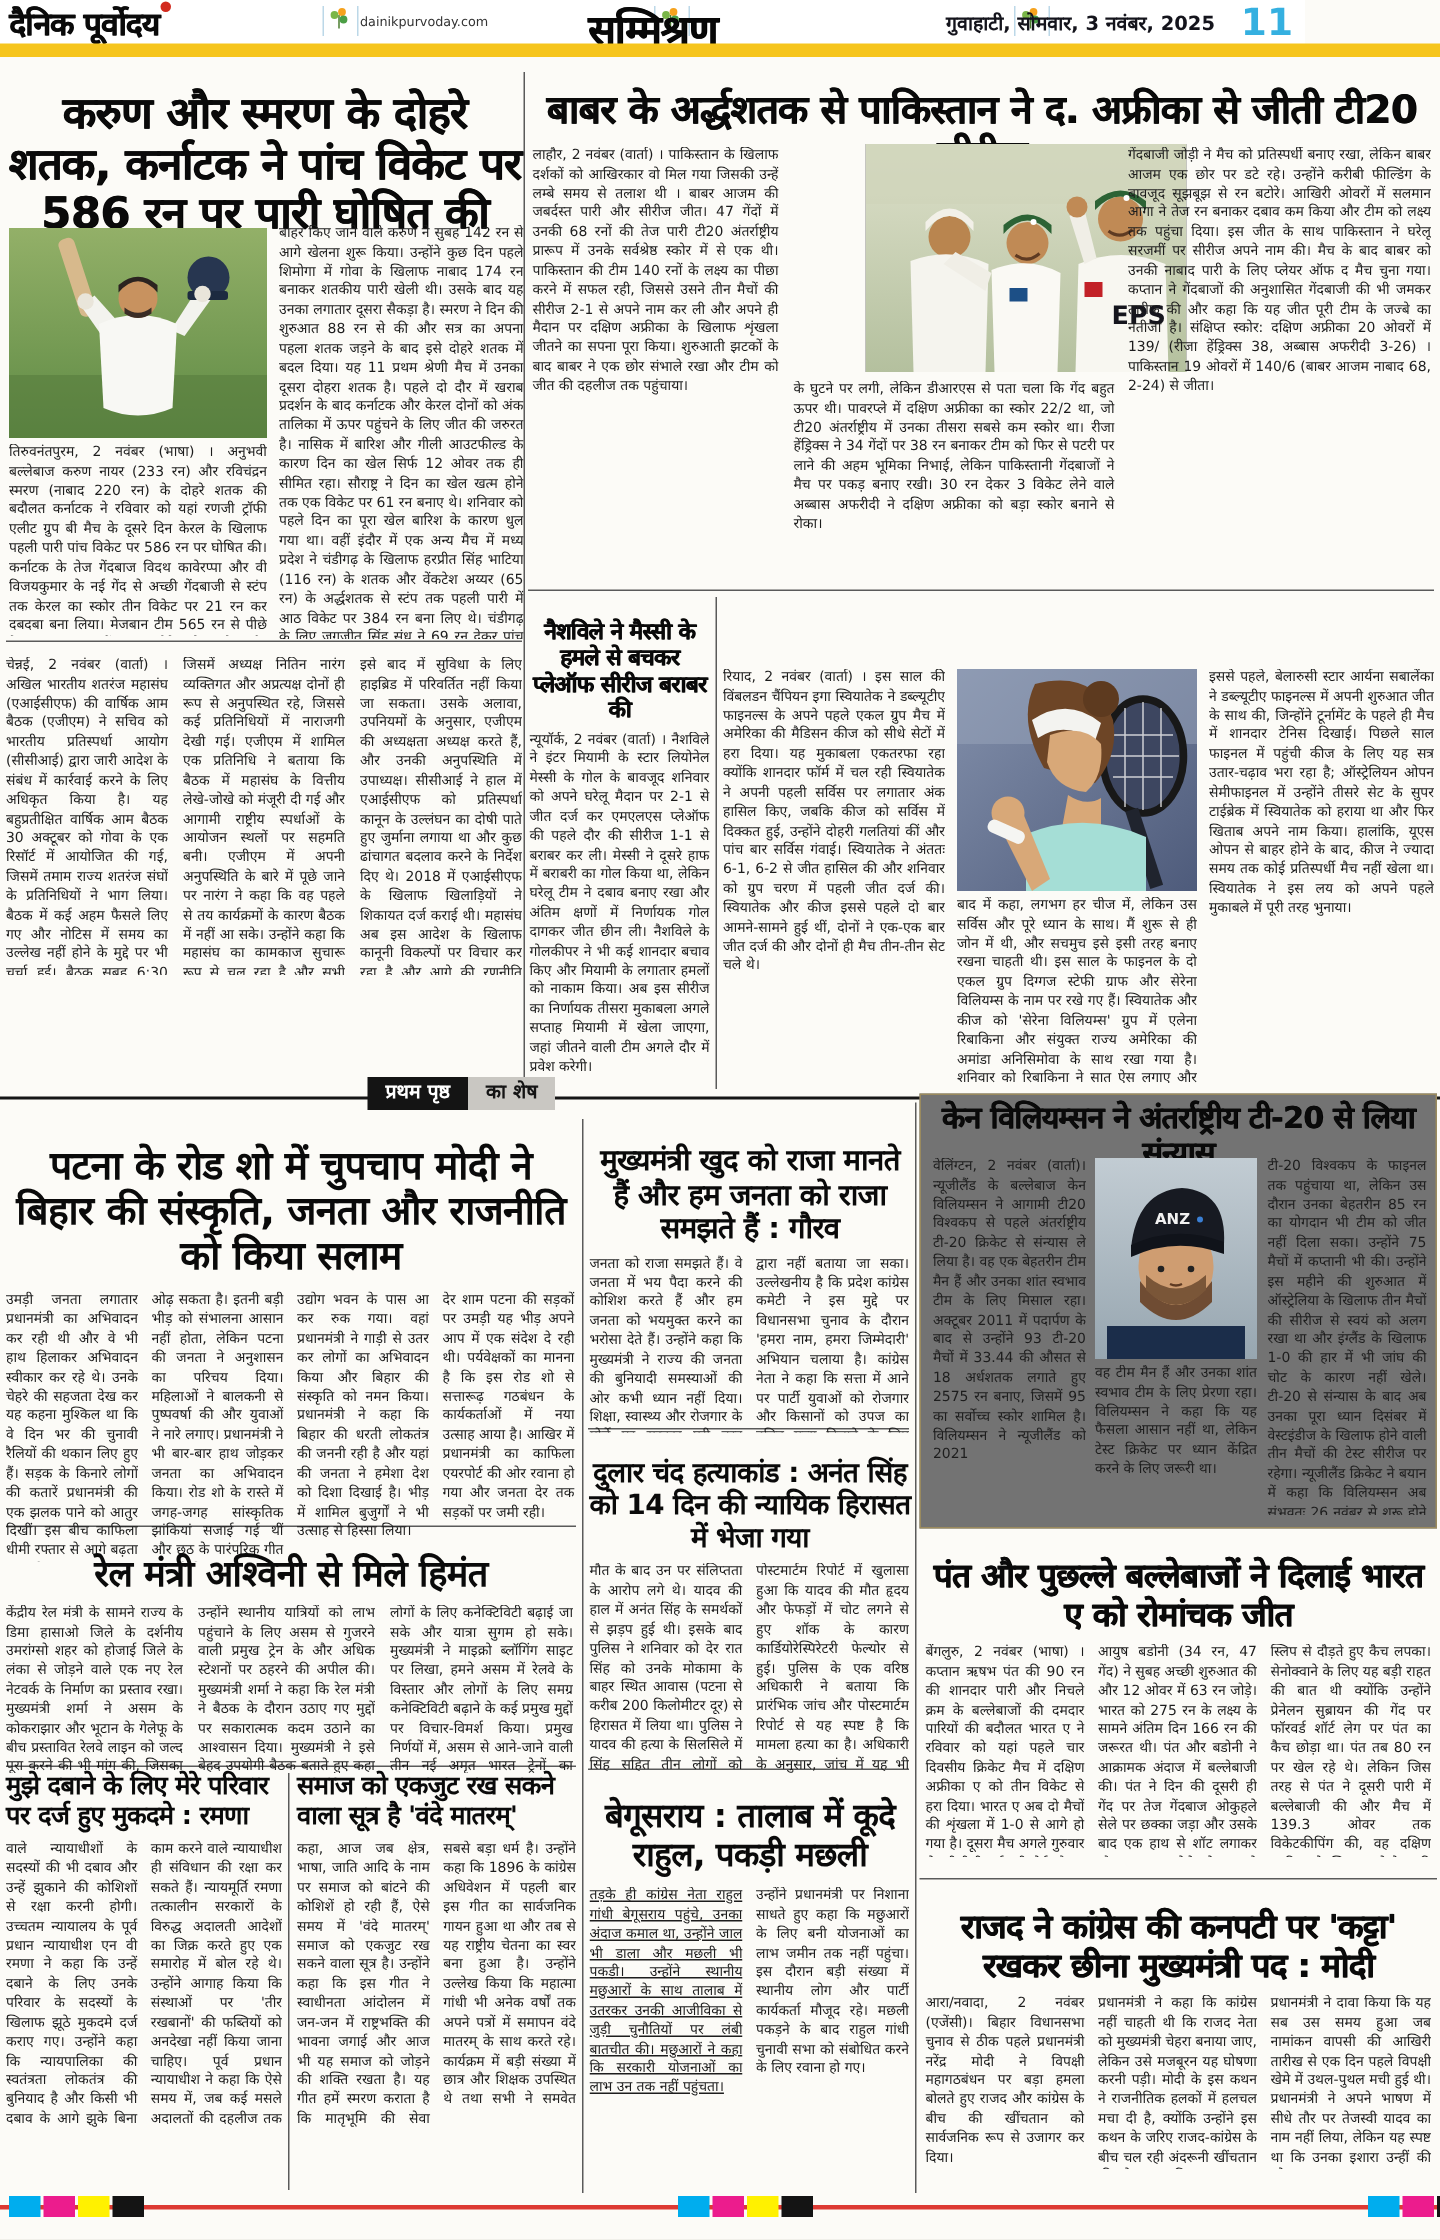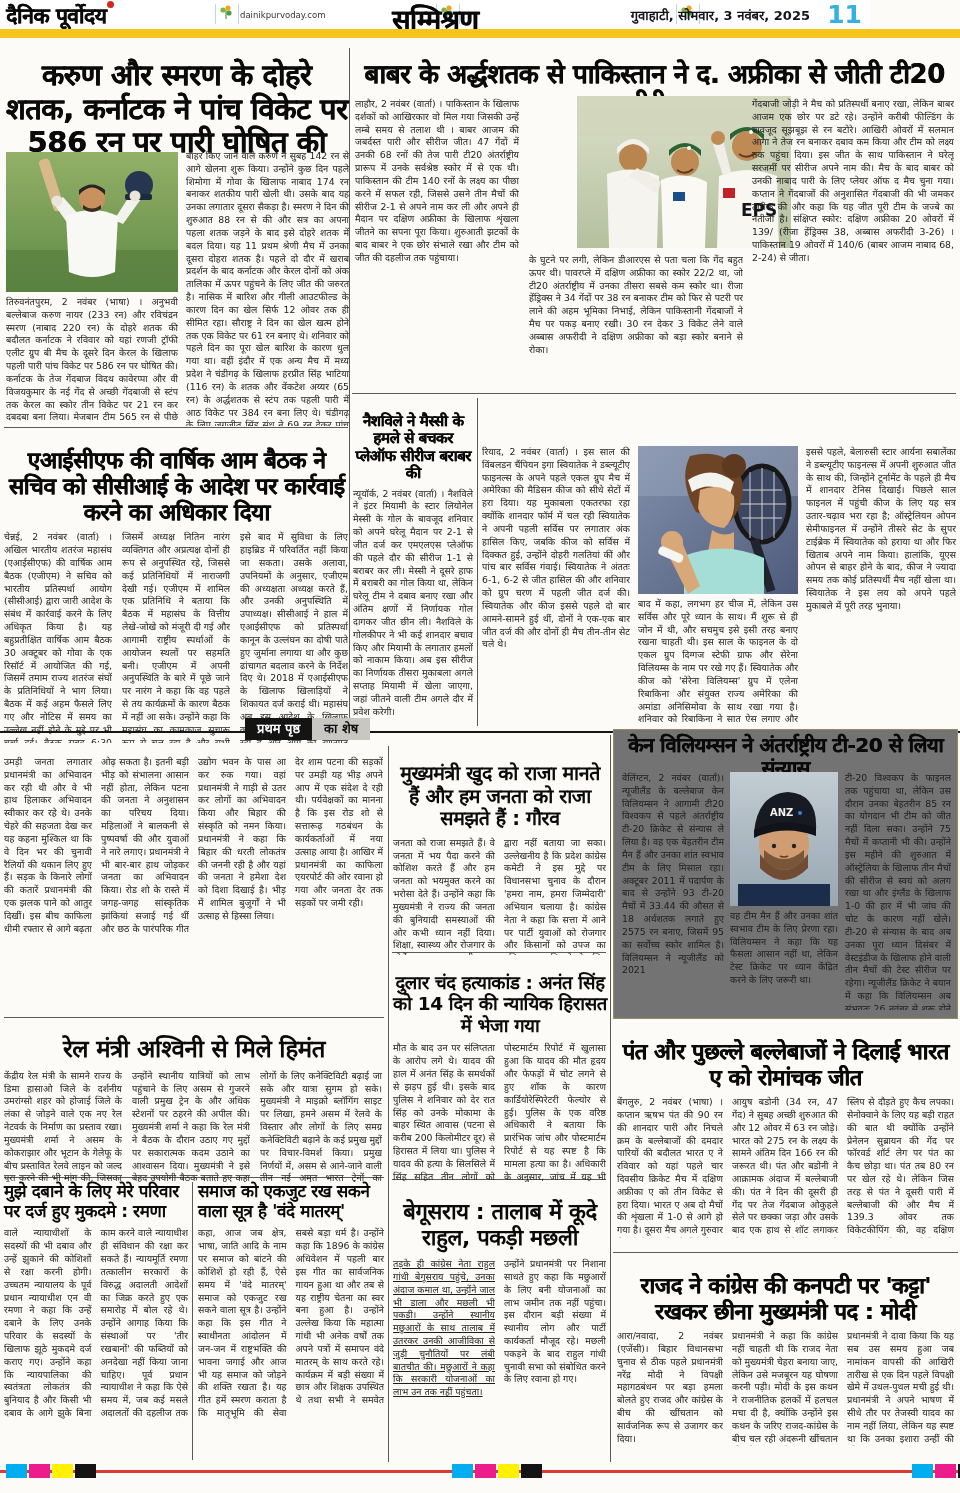--- a/index.html
+++ b/index.html
@@ -195,21 +195,20 @@
         <path d="M50 148 L28 104 L44 96 L62 140 Z" fill="#d8a878"></path>
         <circle cx="34" cy="96" r="11" fill="#d8a878"></circle>
         <rect x="20" y="104" width="26" height="9" rx="4" fill="#f5f5f2" transform="rotate(24 33 108)"></rect>
       </svg>
     </div>
     <div class="body abs" style="left:156px;top:202px;width:160px;height:124px;">बाद में कहा, लगभग हर चीज में, लेकिन उस सर्विस और पूरे ध्यान के साथ। मैं शुरू से ही जोन में थी, और सचमुच इसे इसी तरह बनाए रखना चाहती थी। इस साल के फाइनल के दो एकल ग्रुप दिग्गज स्टेफी ग्राफ और सेरेना विलियम्स के नाम पर रखे गए हैं। स्वियातेक और कीज को 'सेरेना विलियम्स' ग्रुप में एलेना रिबाकिना और संयुक्त राज्य अमेरिका की अमांडा अनिसिमोवा के साथ रखा गया है। शनिवार को रिबाकिना ने सात ऐस लगाए और अनिसिमोवा को 6-3, में हराया। जीत में उन्हें सिर्फ 57 मिनट लगे।</div>
     <div class="body abs" style="left:324px;top:50px;width:150px;height:276px;">इससे पहले, बेलारुसी स्टार आर्यना सबालेंका ने डब्ल्यूटीए फाइनल्स में अपनी शुरुआत जीत के साथ की, जिन्होंने टूर्नामेंट के पहले ही मैच में शानदार टेनिस दिखाई। पिछले साल फाइनल में पहुंची कीज के लिए यह सत्र उतार-चढ़ाव भरा रहा है; ऑस्ट्रेलियन ओपन सेमीफाइनल में उन्होंने तीसरे सेट के सुपर टाईब्रेक में स्वियातेक को हराया था और फिर खिताब अपने नाम किया। हालांकि, यूएस ओपन से बाहर होने के बाद, कीज ने ज्यादा समय तक कोई प्रतिस्पर्धी मैच नहीं खेला था। स्वियातेक ने इस लय को अपने पहले मुकाबले में पूरी तरह भुनाया।</div>
   </div>
 
   <div class="art" style="left:4px;top:432px;width:345px;height:294px;">
-    <div class="hl center" style="font-size:22.5px;">एआईसीएफ की वार्षिक आम बैठक ने सचिव को सीसीआई के आदेश पर कार्रवाई करने का अधिकार दिया</div>
     <div style="position:relative;margin-top:6px;height:212px;">
       <div class="body abs" style="left:0;top:0;width:108px;height:212px;">चेन्नई, 2 नवंबर (वार्ता) । अखिल भारतीय शतरंज महासंघ (एआईसीएफ) की वार्षिक आम बैठक (एजीएम) ने सचिव को भारतीय प्रतिस्पर्धा आयोग (सीसीआई) द्वारा जारी आदेश के संबंध में कार्रवाई करने के लिए अधिकृत किया है। यह बहुप्रतीक्षित वार्षिक आम बैठक 30 अक्टूबर को गोवा के एक रिसॉर्ट में आयोजित की गई, जिसमें तमाम राज्य शतरंज संघों के प्रतिनिधियों ने भाग लिया। बैठक में कई अहम फैसले लिए गए और नोटिस में समय का उल्लेख नहीं होने के मुद्दे पर भी चर्चा हुई। बैठक सुबह 6:30 बजे शुरू हुई,</div>
       <div class="body abs" style="left:118px;top:0;width:108px;height:212px;">जिसमें अध्यक्ष नितिन नारंग व्यक्तिगत और अप्रत्यक्ष दोनों ही रूप से अनुपस्थित रहे, जिससे कई प्रतिनिधियों में नाराजगी देखी गई। एजीएम में शामिल एक प्रतिनिधि ने बताया कि बैठक में महासंघ के वित्तीय लेखे-जोखे को मंजूरी दी गई और आगामी राष्ट्रीय स्पर्धाओं के आयोजन स्थलों पर सहमति बनी। एजीएम में अपनी अनुपस्थिति के बारे में पूछे जाने पर नारंग ने कहा कि वह पहले से तय कार्यक्रमों के कारण बैठक में नहीं आ सके। उन्होंने कहा कि महासंघ का कामकाज सुचारू रूप से चल रहा है और सभी फैसले सर्वसम्मति से लिए गए हैं।</div>
       <div class="body abs" style="left:236px;top:0;width:108px;height:212px;">इसे बाद में सुविधा के लिए हाइब्रिड में परिवर्तित नहीं किया जा सकता। उसके अलावा, उपनियमों के अनुसार, एजीएम की अध्यक्षता अध्यक्ष करते हैं, और उनकी अनुपस्थिति में उपाध्यक्ष। सीसीआई ने हाल में एआईसीएफ को प्रतिस्पर्धा कानून के उल्लंघन का दोषी पाते हुए जुर्माना लगाया था और कुछ ढांचागत बदलाव करने के निर्देश दिए थे। 2018 में एआईसीएफ के खिलाफ खिलाड़ियों ने शिकायत दर्ज कराई थी। महासंघ अब इस आदेश के खिलाफ कानूनी विकल्पों पर विचार कर रहा है और आगे की रणनीति सचिव तय करेंगे।</div>
     </div>
   </div>
 
   <div class="band-line"></div>
   <div class="band">
     <span class="band-primary">प्रथम पृष्ठ</span>
@@ -219,20 +218,21 @@
   <div class="vrule" style="left:388px;top:746px;height:716px;"></div>
   <div class="vrule" style="left:610px;top:735px;height:727px;"></div>
   <div class="vrule" style="left:192px;top:1182px;height:278px;"></div>
   <div class="hrule" style="left:4px;top:1017px;width:380px;"></div>
   <div class="hrule" style="left:4px;top:1177px;width:380px;"></div>
   <div class="hrule" style="left:392px;top:952px;width:214px;"></div>
   <div class="hrule" style="left:392px;top:1179px;width:214px;"></div>
   <div class="hrule" style="left:613px;top:1252px;width:345px;"></div>
 
   <div class="art" style="left:4px;top:748px;width:380px;height:268px;">
+    <div class="hl center" style="font-size:26px;font-weight:700;text-shadow:none;">पटना के रोड शो में चुपचाप मोदी ने बिहार की संस्कृति, जनता और राजनीति को किया सलाम</div>
     <div style="position:relative;margin-top:8px;height:180px;">
       <div class="body abs" style="left:0;top:0;width:88px;height:180px;">उमड़ी जनता लगातार प्रधानमंत्री का अभिवादन कर रही थी और वे भी हाथ हिलाकर अभिवादन स्वीकार कर रहे थे। उनके चेहरे की सहजता देख कर यह कहना मुश्किल था कि वे दिन भर की चुनावी रैलियों की थकान लिए हुए हैं। सड़क के किनारे लोगों की कतारें प्रधानमंत्री की एक झलक पाने को आतुर दिखीं। इस बीच काफिला धीमी रफ्तार से आगे बढ़ता रहा और जगह-जगह फूल बरसाए गए।</div>
       <div class="body abs" style="left:97px;top:0;width:88px;height:180px;">ओढ़ सकता है। इतनी बड़ी भीड़ को संभालना आसान नहीं होता, लेकिन पटना की जनता ने अनुशासन का परिचय दिया। महिलाओं ने बालकनी से पुष्पवर्षा की और युवाओं ने नारे लगाए। प्रधानमंत्री ने भी बार-बार हाथ जोड़कर जनता का अभिवादन किया। रोड शो के रास्ते में जगह-जगह सांस्कृतिक झांकियां सजाई गई थीं और छठ के पारंपरिक गीत गूंज रहे थे।</div>
       <div class="body abs" style="left:194px;top:0;width:88px;height:180px;">उद्योग भवन के पास आ कर रुक गया। वहां प्रधानमंत्री ने गाड़ी से उतर कर लोगों का अभिवादन किया और बिहार की संस्कृति को नमन किया। प्रधानमंत्री ने कहा कि बिहार की धरती लोकतंत्र की जननी रही है और यहां की जनता ने हमेशा देश को दिशा दिखाई है। भीड़ में शामिल बुजुर्गों ने भी उत्साह से हिस्सा लिया।</div>
       <div class="body abs" style="left:291px;top:0;width:88px;height:180px;">देर शाम पटना की सड़कों पर उमड़ी यह भीड़ अपने आप में एक संदेश दे रही थी। पर्यवेक्षकों का मानना है कि इस रोड शो से सत्तारूढ़ गठबंधन के कार्यकर्ताओं में नया उत्साह आया है। आखिर में प्रधानमंत्री का काफिला एयरपोर्ट की ओर रवाना हो गया और जनता देर तक सड़कों पर जमी रही।</div>
     </div>
   </div>
 
   <div class="art" style="left:393px;top:748px;width:214px;height:202px;">
     <div class="hl center" style="font-size:19.5px;font-weight:700;text-shadow:none;">मुख्यमंत्री खुद को राजा मानते हैं और हम जनता को राजा समझते हैं : गौरव</div>

